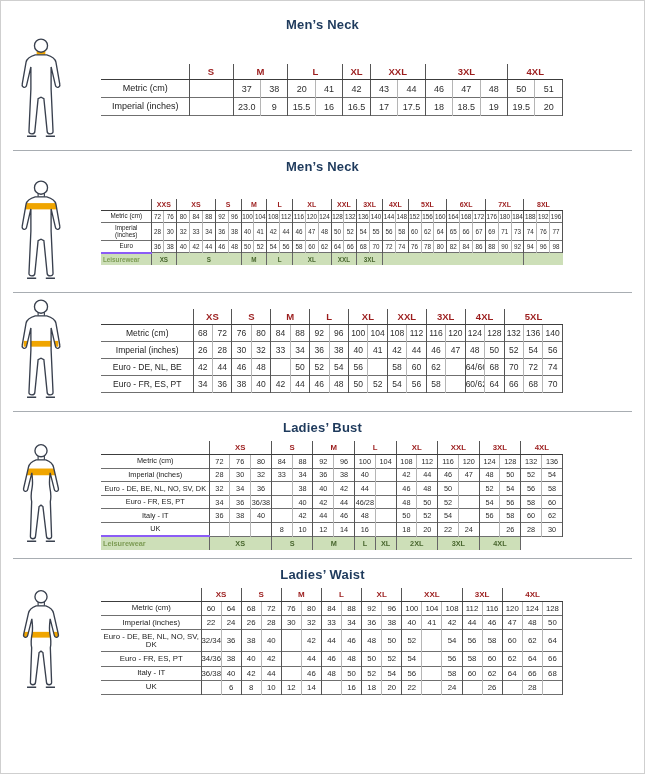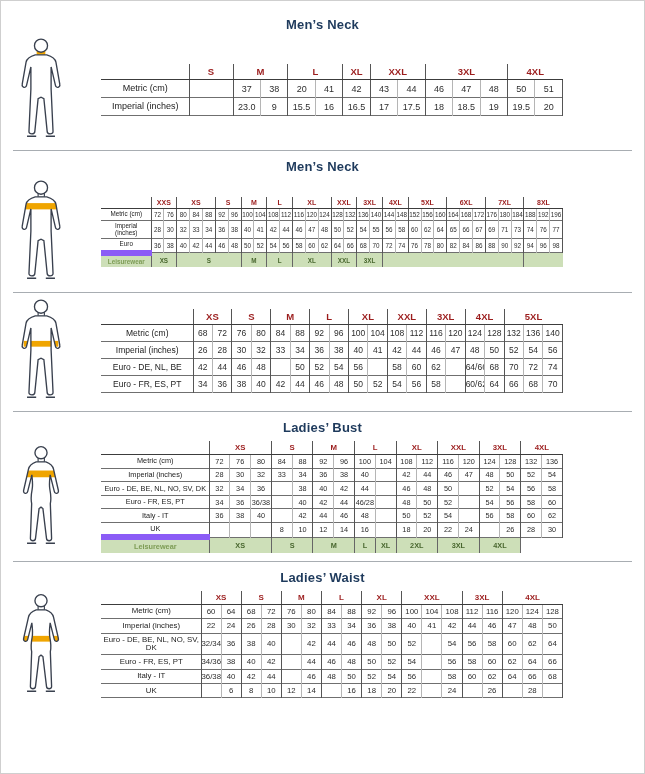--- a/index.html
+++ b/index.html
@@ -27,22 +27,22 @@
   td.cell.gs{border-left:1.2px solid #555;}
   td.cell.last{border-right:1.2px solid #555;}
   td.lbl{font-size:var(--fs);color:#222;text-align:center;padding:var(--pad) 1px var(--pad) 2px;
          border-top:1px solid #6f6f6f;white-space:normal;line-height:1.05;}
   tbody tr:first-child td{border-top:none;}
   td.leis{background:var(--c-green-bg);color:var(--c-green-value);font-weight:bold;
           font-size:var(--fs);text-align:center;padding:var(--pad) 0;
           border-top:1px solid #6f6f6f;border-left:1.2px solid #666;}
   td.leis.plain{background:transparent;border-left:1.2px solid #666;}
   td.leis-lbl{background:var(--c-green-bg);color:var(--c-green-label);font-weight:bold;
-          font-size:var(--fs);text-align:center;padding:var(--pad) 1px var(--pad) 2px;
-          border-top:6px solid #8b5cf6;}
+          font-size:var(--fs);text-align:left;padding:var(--pad) 1px var(--pad) 2px;
+          border-top:2px solid #8b5cf6;}
 
   .sec-mens-neck{--fs:9px;--hfs:9.5px;--pad:3.5px;}
   .sec-mens-chest{--fs:6.3px;--hfs:7px;--pad:2px;}
   .sec-mens-waist{--fs:8.5px;--hfs:9.5px;--pad:3px;}
   .sec-ladies-bust{--fs:7.3px;--hfs:7.8px;--pad:1.8px;}
   .sec-ladies-waist{--fs:7.8px;--hfs:8px;--pad:2.2px;}
   svg.fig{display:block;}
 </style>
 </head>
 <body>

